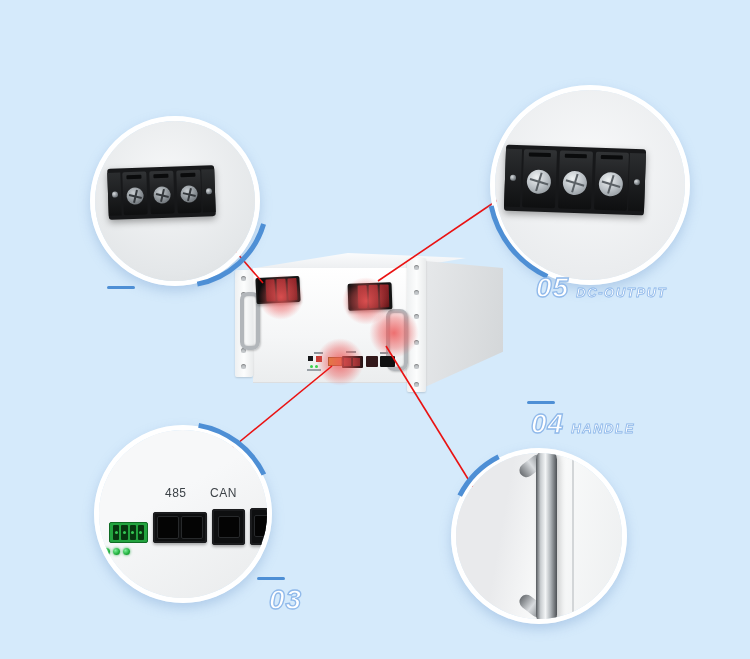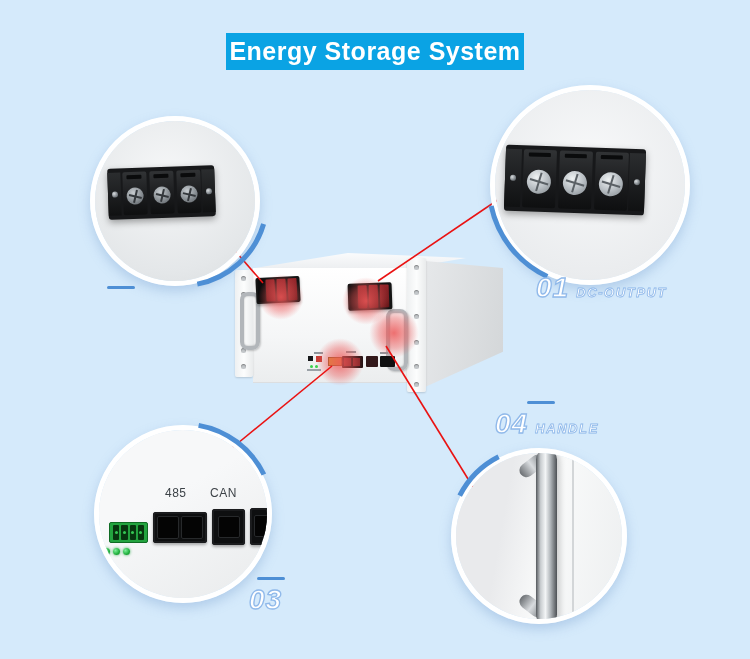--- a/index.html
+++ b/index.html
@@ -105,23 +105,20 @@
   .num{font-size:28px;line-height:1;-webkit-text-stroke:1.3px #90b9ea;
        text-shadow:0 0 1px #90b9ea;letter-spacing:1px;}
   .cap{font-size:13px;line-height:1;-webkit-text-stroke:.8px #90b9ea;
        text-shadow:0 0 1px #90b9ea;letter-spacing:1.6px;}
 </style>
 </head>
 <body>
 
 <div class="canvas">
 
-  <div class="banner">
-    <span>Energy Storage System</span>
-  </div>
 
   <div class="product">
     <div class="face-top"></div>
     <div class="face-side"></div>
     <div class="face-front"></div>
 
     <div class="ear ear-left">
       <span class="hole2" style="left:6px;top:6px"></span>
       <span class="hole2" style="left:6px;top:22px"></span>
       <span class="hole2" style="left:6px;top:78px"></span>
@@ -265,28 +262,28 @@
   <svg class="arcs" width="750" height="659" viewBox="0 0 750 659">
     <path d="M 263.6 224.0 A 86 86 0 0 1 197.3 284.1" fill="none" stroke="#4e8fd5" stroke-width="5"></path>
     <path d="M 547.3 276.5 A 101 101 0 0 1 491.2 206.0" fill="none" stroke="#4e8fd5" stroke-width="5"></path>
     <path d="M 198.6 425.4 A 90 90 0 0 1 263.9 474.5" fill="none" stroke="#4e8fd5" stroke-width="5"></path>
     <path d="M 459.7 495.6 A 89 89 0 0 1 498.6 456.7" fill="none" stroke="#4e8fd5" stroke-width="5"></path>
   </svg>
 
   <div class="tick" style="left:107px;top:286px"></div>
 
   <div class="callout-label" style="left:536px;top:274px">
-    <span class="num">01</span>
+    <span class="num">05</span>
     <span class="cap">DC-OUTPUT</span>
   </div>
 
   <div class="tick" style="left:257px;top:577px"></div>
-  <div class="callout-label" style="left:249px;top:586px">
+  <div class="callout-label" style="left:269px;top:586px">
     <span class="num">03</span>
   </div>
 
   <div class="tick" style="left:527px;top:401px"></div>
-  <div class="callout-label" style="left:495px;top:410px">
+  <div class="callout-label" style="left:531px;top:410px">
     <span class="num">04</span>
     <span class="cap">HANDLE</span>
   </div>
 
 </div>
 
 </body></html>

